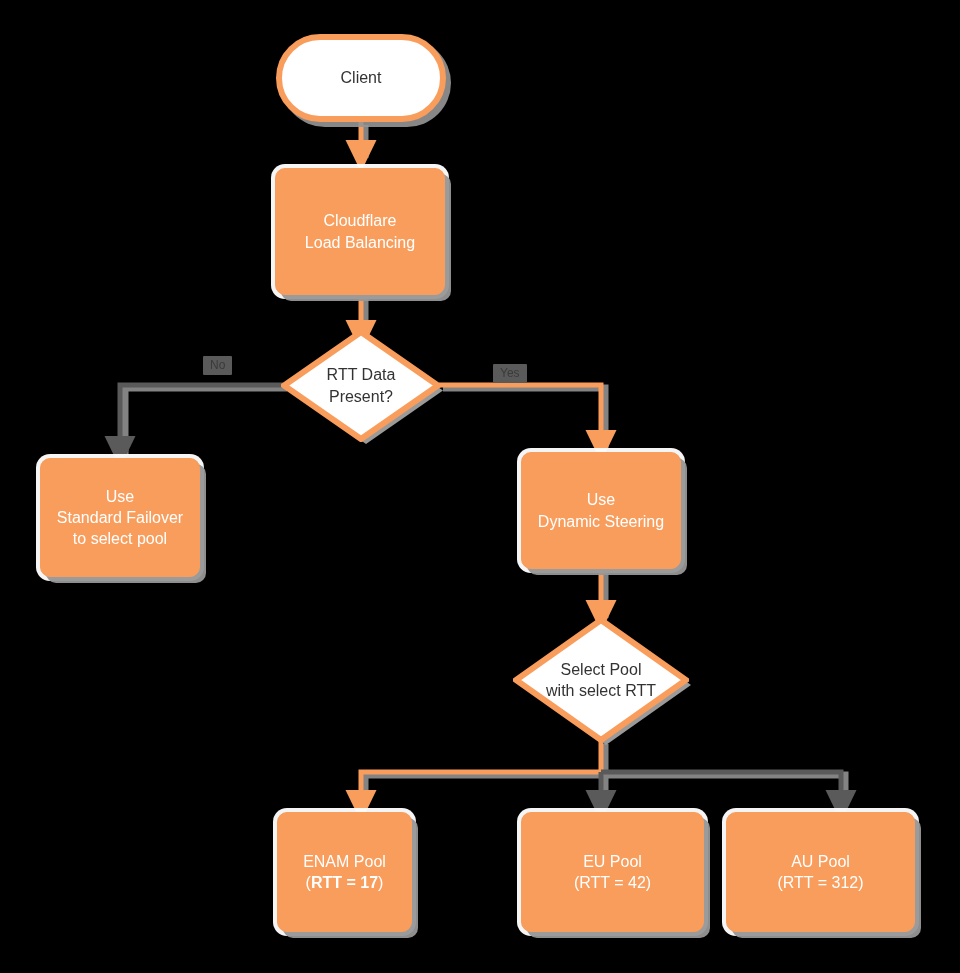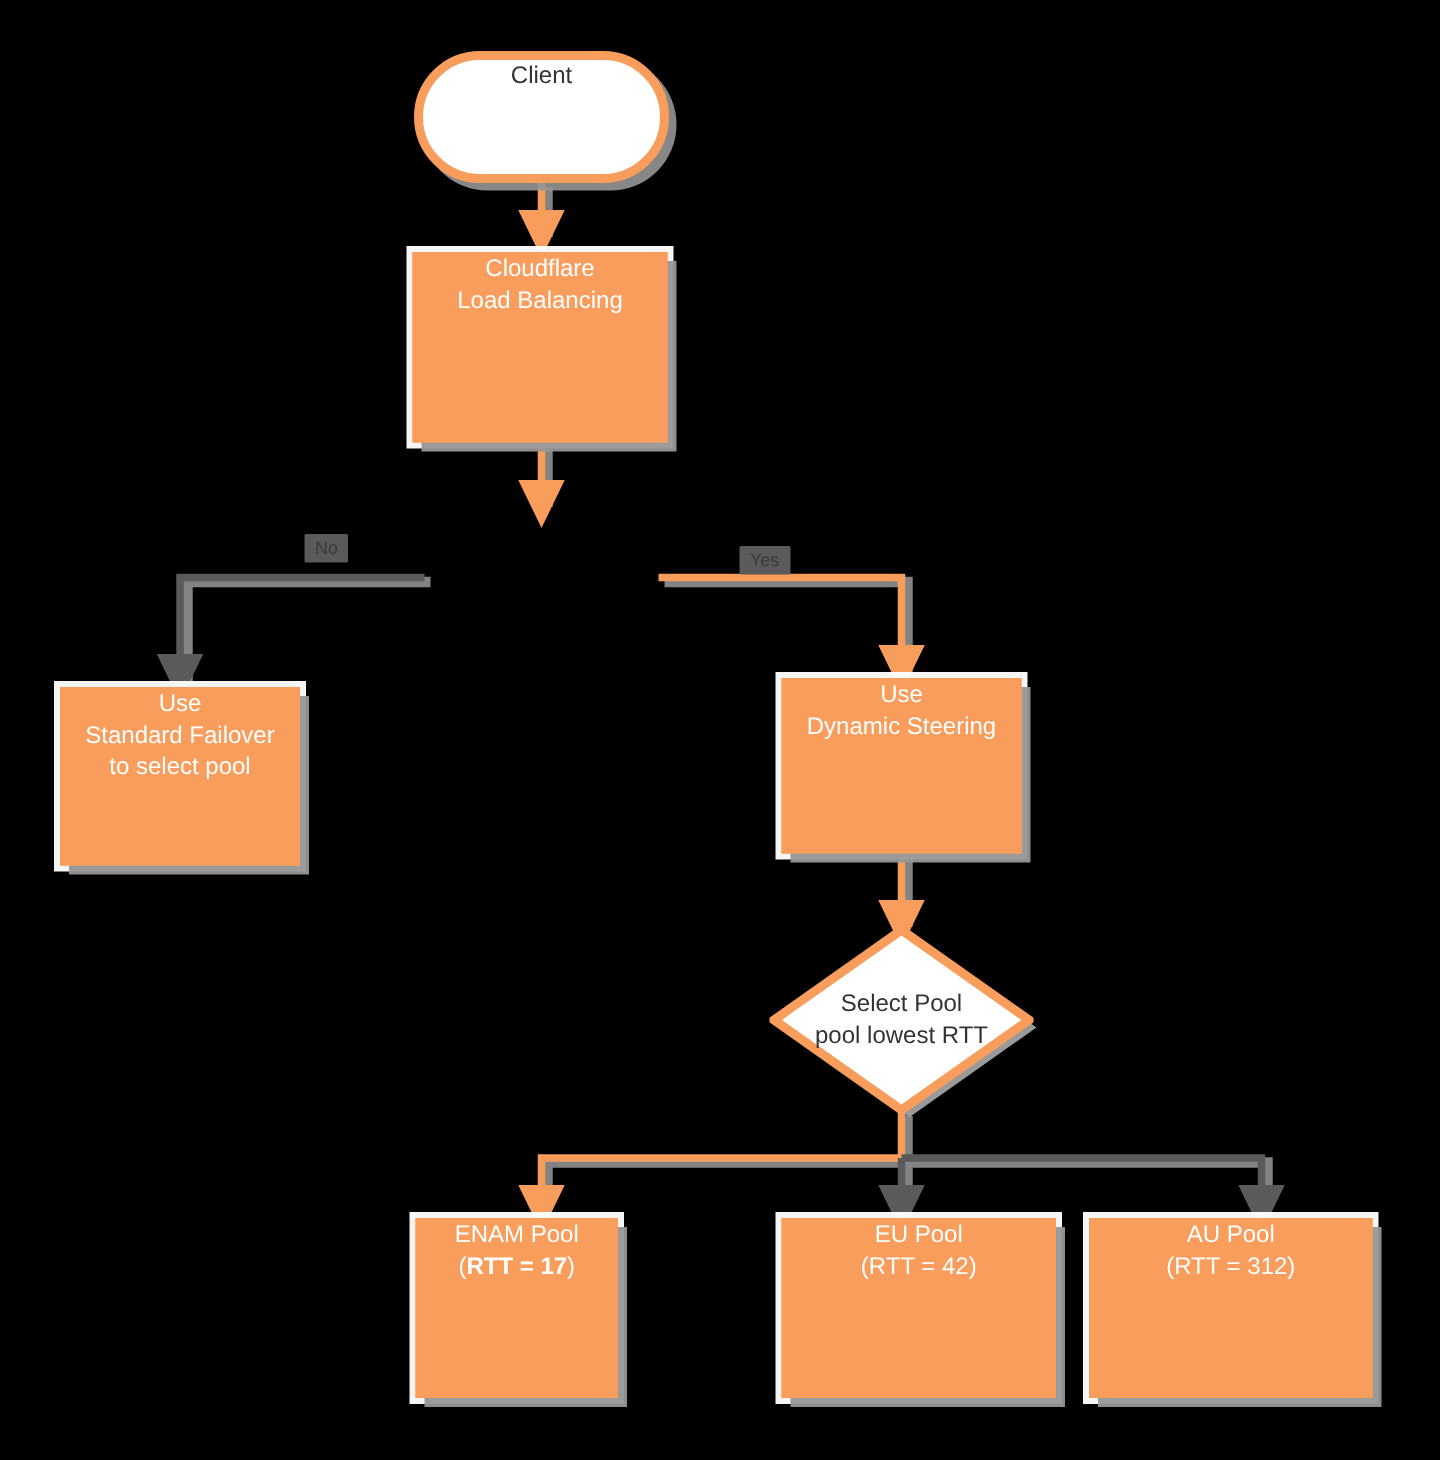--- a/index.html
+++ b/index.html
@@ -17,31 +17,31 @@
   #diagram {
     position: absolute;
     inset: 0;
     width: 960px;
     height: 973px;
   }
   .node {
     position: absolute;
     box-sizing: border-box;
     display: flex;
-    align-items: flex-start;
+    align-items: center;
     justify-content: center;
     text-align: center;
     line-height: 1.32;
     z-index: 3;
   }
   
   .box {
     background: #F99D5C;
     border: 1px solid #F99D5C;
-    border-radius: 0;
+    border-radius: 10px;
     color: #FFFFFF;
     font-size: 16px;
     box-shadow: 6px 6px 0 0 rgba(150,150,150,0.95),
                 0 0 0 4px rgba(255,255,255,0.96);
   }
   .box .inner { padding: 0 8px; }
   .stadium {
     background: #FFFFFF;
     border: 6px solid #F99D5C;
     border-radius: 999px;
@@ -142,20 +142,38 @@
     <span class="inner">Client</span>
   </div>
 
   <div class="node box" style="left:275px; top:168px; width:170px; height:127px;">
     <div class="inner">
       <div>Cloudflare</div>
       <div>Load Balancing</div>
     </div>
   </div>
 
+  <div class="diamond-wrap" style="left:281px; top:329px; width:160px; height:113px;">
+    <div class="diamond-shadow" style="transform:translate(5px,5px);">
+      <svg viewBox="0 0 160 113" preserveAspectRatio="none">
+        <polygon points="80,3 157,56.5 80,110 3,56.5" fill="#9A9A9A"></polygon>
+      </svg>
+    </div>
+    <div class="diamond-shape">
+      <svg viewBox="0 0 160 113" preserveAspectRatio="none">
+        <polygon points="80,3 157,56.5 80,110 3,56.5" fill="#FFFFFF" stroke="#F99D5C" stroke-width="6"></polygon>
+      </svg>
+    </div>
+    <div class="diamond-label">
+      <div>
+        <div>RTT Data</div>
+        <div>Present?</div>
+      </div>
+    </div>
+  </div>
 
   <div class="edge-label" style="left:203px; top:356px;">
     <span>No</span>
   </div>
   <div class="edge-label" style="left:493px; top:364px;">
     <span>Yes</span>
   </div>
 
   <div class="node box" style="left:40px; top:458px; width:160px; height:119px;">
     <div class="inner">
@@ -179,21 +197,21 @@
       </svg>
     </div>
     <div class="diamond-shape">
       <svg viewBox="0 0 176 126" preserveAspectRatio="none">
         <polygon points="88,3 173,63 88,123 3,63" fill="#FFFFFF" stroke="#F99D5C" stroke-width="6"></polygon>
       </svg>
     </div>
     <div class="diamond-label">
       <div>
         <div>Select Pool</div>
-        <div>pool lowest RTT</div>
+        <div>with select RTT</div>
       </div>
     </div>
   </div>
 
   <div class="node box" style="left:277px; top:812px; width:135px; height:120px;">
     <div class="inner">
       <div>ENAM Pool</div>
       <div>
         <span>(</span><span class="bold">RTT = 17</span><span>)</span>
       </div>

